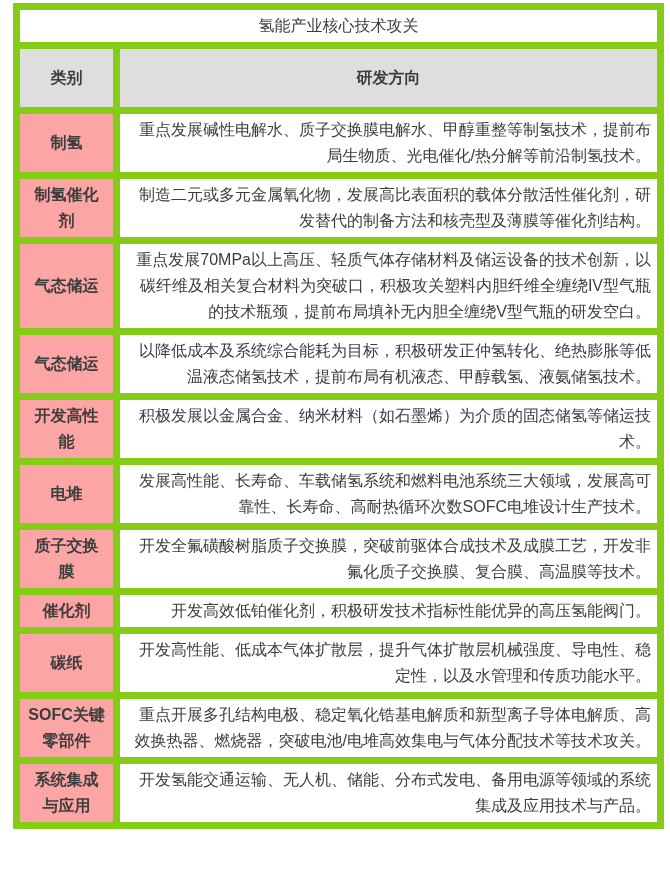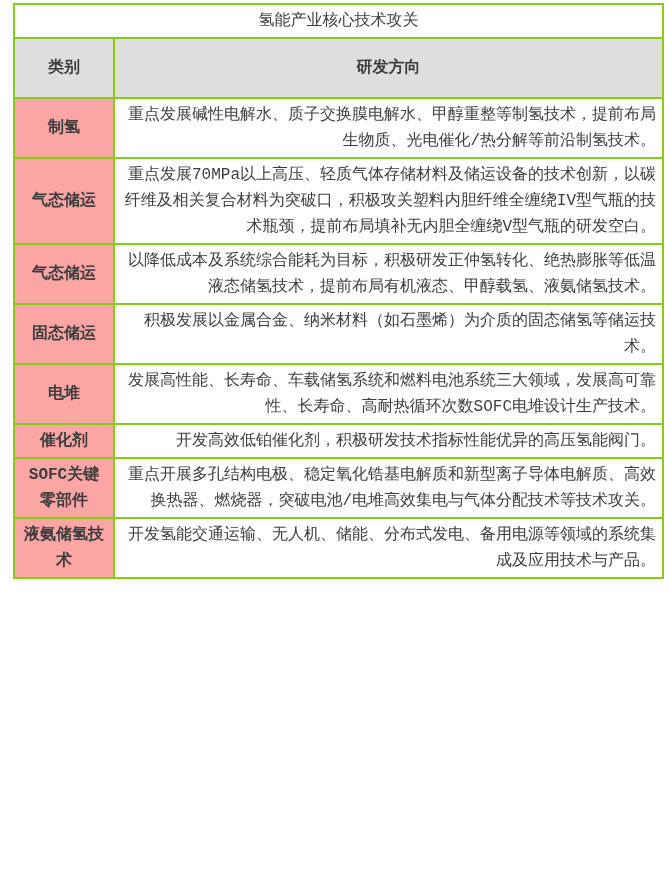--- a/index.html
+++ b/index.html
@@ -15,27 +15,26 @@
     font-family: "Liberation Sans", "DejaVu Sans", sans-serif;
     color: #3d3d3d;
   }
   table.tech-table {
     border-collapse: collapse;
     width: 651px;
     table-layout: fixed;
   }
   table.tech-table td,
   table.tech-table th {
-    border: 2px solid #84cc16;
+    border: 7px solid #84cc16;
     font-size: 16px;
     line-height: 26px;
     padding: 3px 6px;
     vertical-align: middle;
     overflow-wrap: break-word;
-    font-family: Liberation Mono, monospace;
   }
   .title-cell {
     text-align: center;
     font-weight: normal;
     padding: 4px 6px;
     background: #ffffff;
   }
   thead th.col-header {
     background: #dedede;
     text-align: center;
@@ -69,54 +68,66 @@
       <th class="col-header">类别</th>
       <th class="col-header">研发方向</th>
     </tr>
   </thead>
   <tbody>
   <tr>
     <th class="cat-cell">制氢</th>
     <td class="dir-cell">重点发展碱性电解水、质子交换膜电解水、甲醇重整等制氢技术，提前布局生物质、光电催化/热分解等前沿制氢技术。</td>
   </tr>
 
+  <tr>
+    <th class="cat-cell">制氢催化剂</th>
+    <td class="dir-cell">制造二元或多元金属氧化物，发展高比表面积的载体分散活性催化剂，研发替代的制备方法和核壳型及薄膜等催化剂结构。</td>
+  </tr>
 
   <tr>
     <th class="cat-cell">气态储运</th>
     <td class="dir-cell">重点发展70MPa以上高压、轻质气体存储材料及储运设备的技术创新，以碳纤维及相关复合材料为突破口，积极攻关塑料内胆纤维全缠绕IV型气瓶的技术瓶颈，提前布局填补无内胆全缠绕V型气瓶的研发空白。</td>
   </tr>
 
   <tr>
     <th class="cat-cell">气态储运</th>
     <td class="dir-cell">以降低成本及系统综合能耗为目标，积极研发正仲氢转化、绝热膨胀等低温液态储氢技术，提前布局有机液态、甲醇载氢、液氨储氢技术。</td>
   </tr>
 
   <tr>
-    <th class="cat-cell">固态储运</th>
+    <th class="cat-cell">开发高性能</th>
     <td class="dir-cell">积极发展以金属合金、纳米材料（如石墨烯）为介质的固态储氢等储运技术。</td>
   </tr>
 
 
   <tr>
     <th class="cat-cell">电堆</th>
     <td class="dir-cell">发展高性能、长寿命、车载储氢系统和燃料电池系统三大领域，发展高可靠性、长寿命、高耐热循环次数SOFC电堆设计生产技术。</td>
   </tr>
 
 
 
+  <tr>
+    <th class="cat-cell">质子交换膜</th>
+    <td class="dir-cell">开发全氟磺酸树脂质子交换膜，突破前驱体合成技术及成膜工艺，开发非氟化质子交换膜、复合膜、高温膜等技术。</td>
+  </tr>
 
   <tr>
     <th class="cat-cell">催化剂</th>
     <td class="dir-cell">开发高效低铂催化剂，积极研发技术指标性能优异的高压氢能阀门。</td>
   </tr>
 
+  <tr>
+    <th class="cat-cell">碳纸</th>
+    <td class="dir-cell">开发高性能、低成本气体扩散层，提升气体扩散层机械强度、导电性、稳定性，以及水管理和传质功能水平。</td>
+  </tr>
 
   <tr>
     <th class="cat-cell">SOFC关键零部件</th>
     <td class="dir-cell">重点开展多孔结构电极、稳定氧化锆基电解质和新型离子导体电解质、高效换热器、燃烧器，突破电池/电堆高效集电与气体分配技术等技术攻关。</td>
   </tr>
 
   <tr>
-    <th class="cat-cell">液氨储氢技术</th>
+    <th class="cat-cell">系统集成与应用</th>
     <td class="dir-cell">开发氢能交通运输、无人机、储能、分布式发电、备用电源等领域的系统集成及应用技术与产品。</td>
   </tr>
 </tbody>
 </table>
 
 </body></html>

